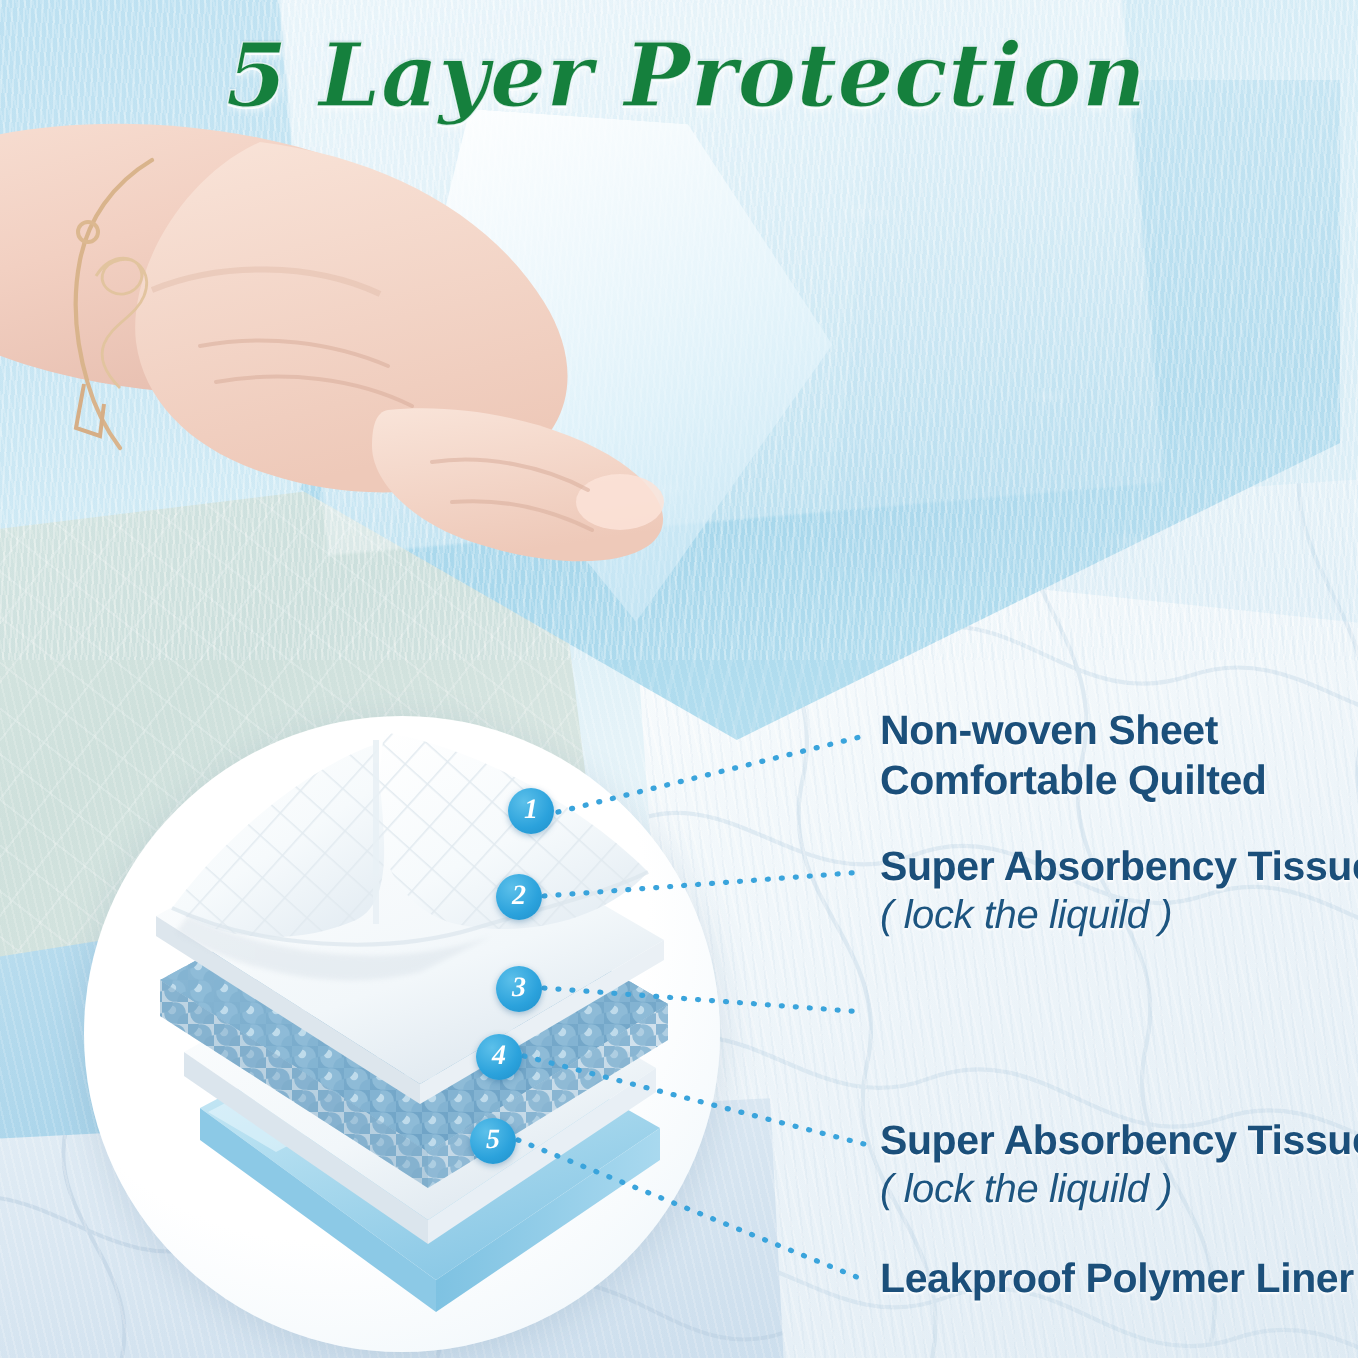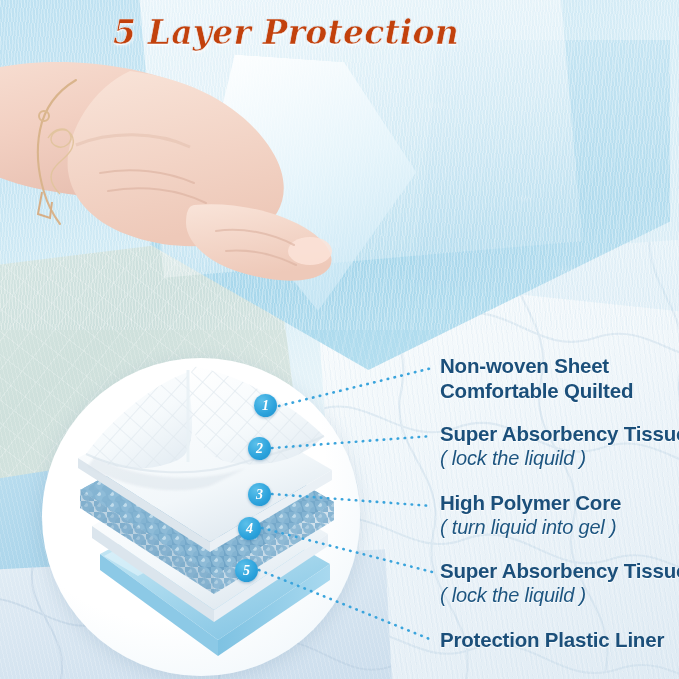--- a/index.html
+++ b/index.html
@@ -82,23 +82,23 @@
   .botpad-wave{position:absolute;left:-30px;top:560px;width:420px;height:180px;transform:rotate(-3deg);opacity:.6;}
 
   
   .hand{position:absolute;left:-20px;top:55px;width:400px;height:260px;}
   .bracelet{position:absolute;left:18px;top:76px;width:120px;height:150px;}
 
   
   .title{
     position:absolute;left:113px;top:13px;width:470px;
     font-family:"DejaVu Serif","Liberation Serif",serif;
-    font-size:33px;font-weight:700;font-style:italic;
+    font-size:44px;font-weight:700;font-style:italic;
     letter-spacing:.2px;
-    color:#c2410c;
+    color:#15803d;
     white-space:nowrap;
     -webkit-text-stroke:.7px rgba(245,252,255,.85);
     text-shadow:
       0 1px 0 rgba(255,255,255,.85),
       1px 2px 3px rgba(255,255,255,.55),
       0 0 1px rgba(20,90,150,.55);
   }
 
   
   .inset{position:absolute;left:42px;top:358px;width:318px;height:318px;border-radius:50%;
@@ -311,27 +311,23 @@
   <div class="lbl" style="top:353px">
     <div class="main">Non-woven Sheet</div>
     <div class="main">Comfortable Quilted</div>
   </div>
 
   <div class="lbl" style="top:421px">
     <div class="main">Super Absorbency Tissue</div>
     <div class="sub">( lock the liquild )</div>
   </div>
 
-  <div class="lbl" style="top:490px">
-    <div class="main">High Polymer Core</div>
-    <div class="sub">( turn liquid into gel )</div>
-  </div>
 
   <div class="lbl" style="top:558px">
     <div class="main">Super Absorbency Tissue</div>
     <div class="sub">( lock the liquild )</div>
   </div>
 
   <div class="lbl" style="top:627px">
-    <div class="main">Protection Plastic Liner</div>
+    <div class="main">Leakproof Polymer Liner</div>
   </div>
 
 </div>
 
 </body></html>

